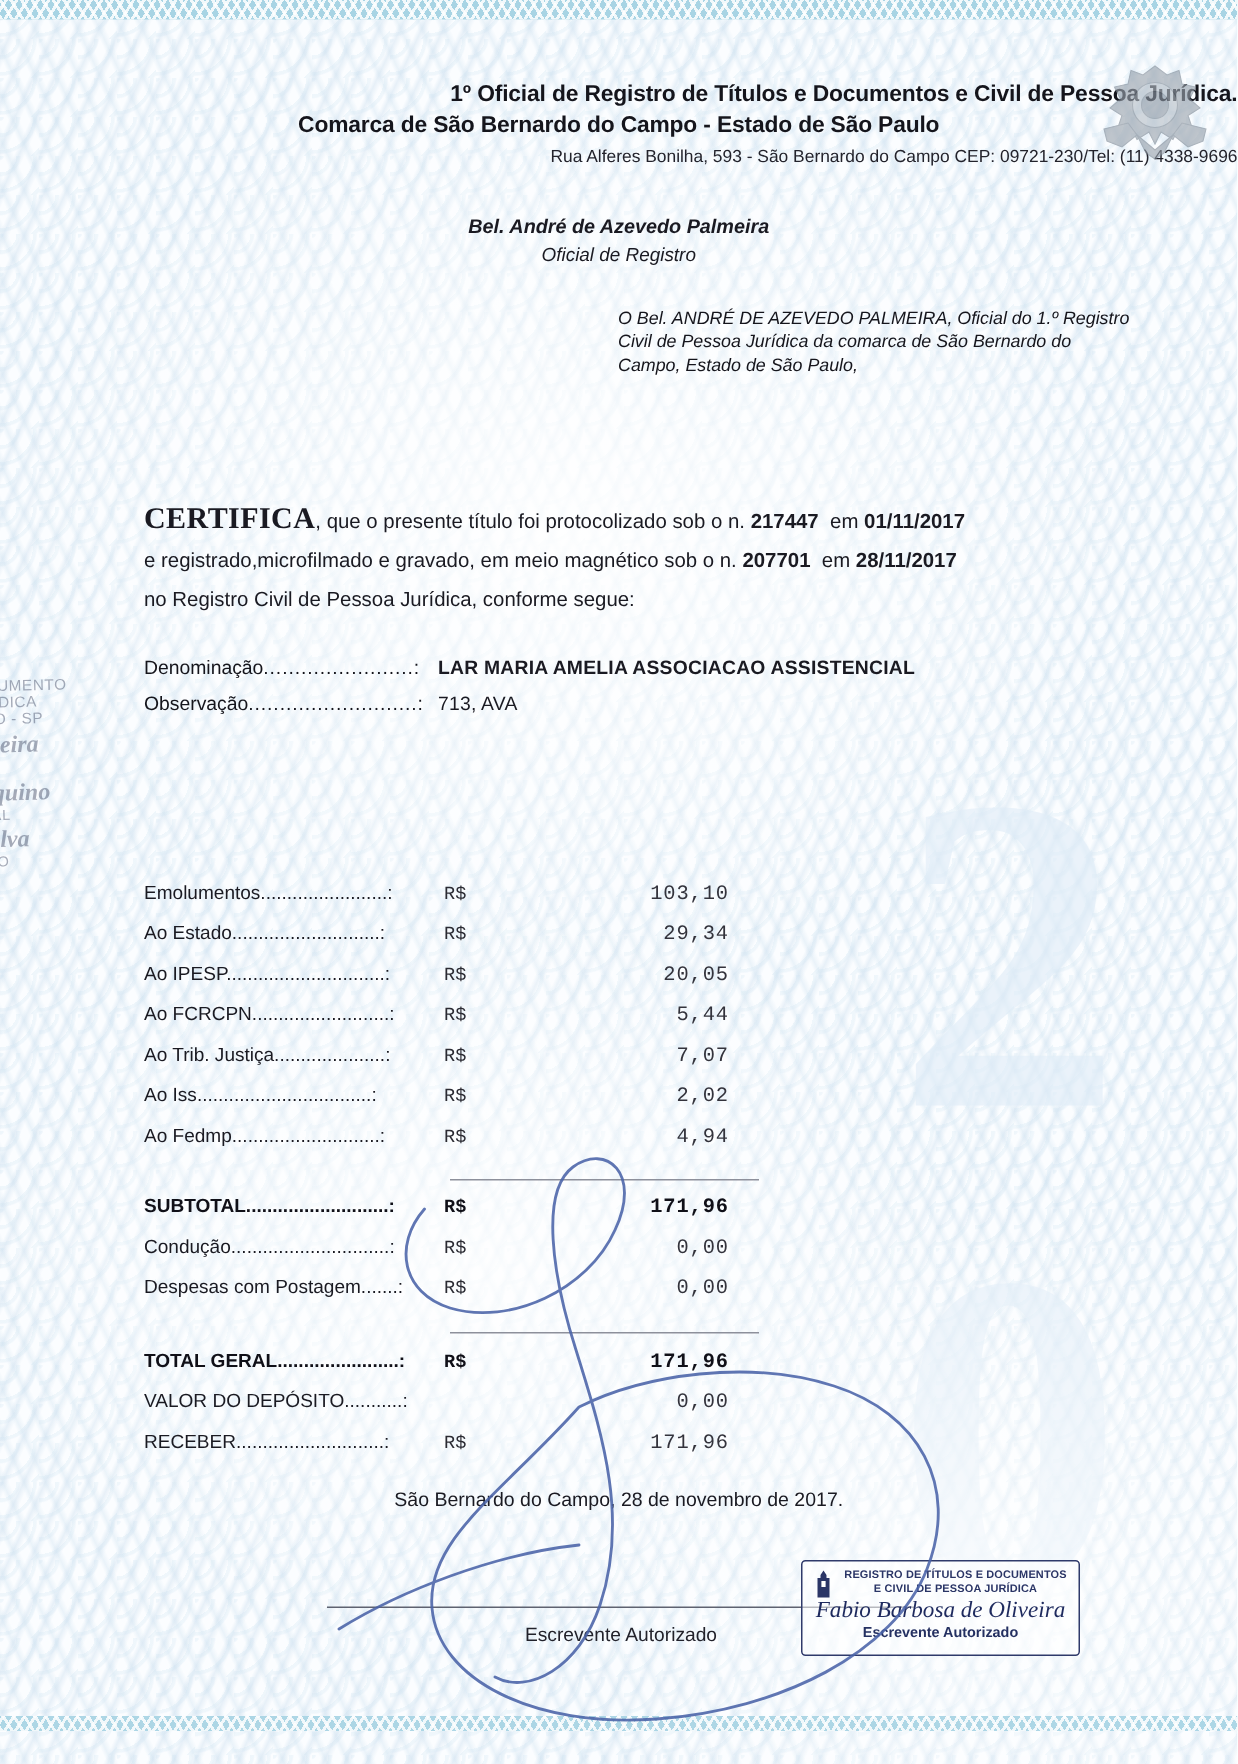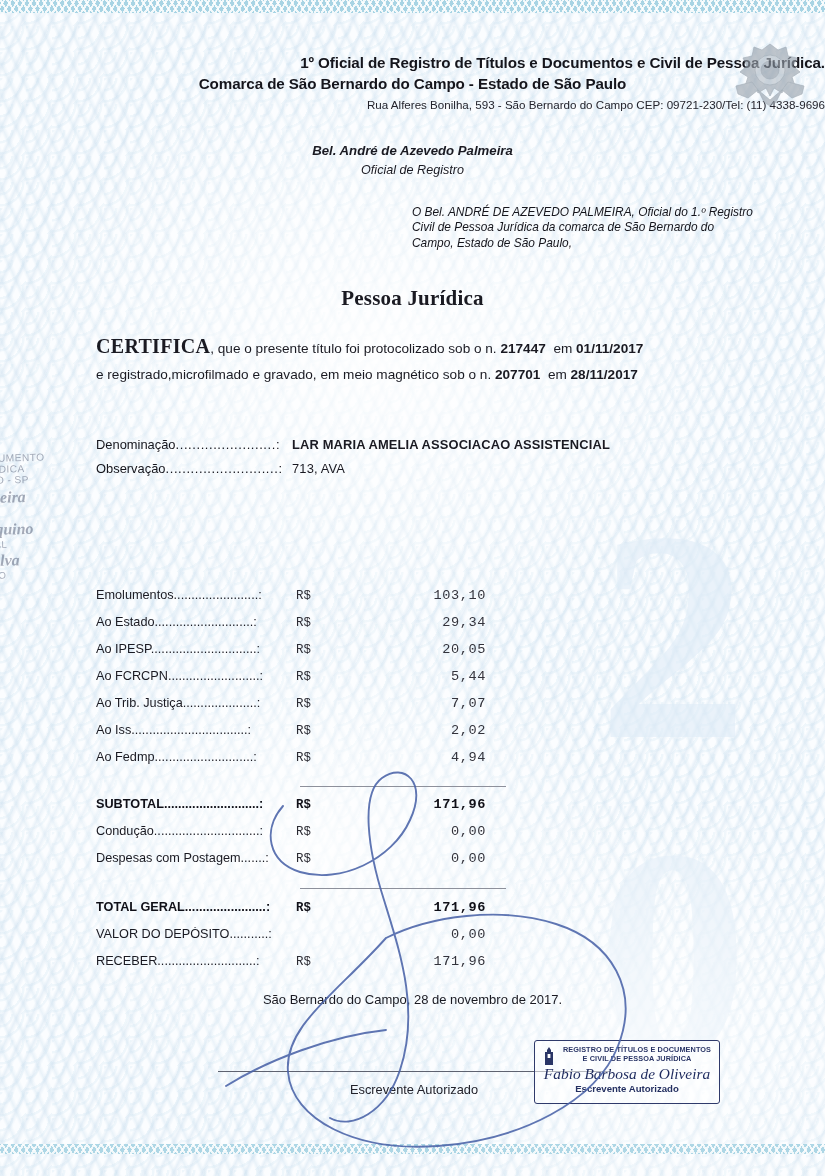--- a/index.html
+++ b/index.html
@@ -364,31 +364,31 @@
         <path d="M76 48 L60 44 L54 52 L64 60 L74 56 Z"></path>
         <path d="M30 52 L42 62 L54 52 L48 64 L42 68 L36 64 Z"></path>
       </g>
     </svg>
 
     <div class="officer-name">Bel. André de Azevedo Palmeira</div>
     <div class="officer-role">Oficial de Registro</div>
 
     <div class="preamble">O Bel. ANDRÉ DE AZEVEDO PALMEIRA, Oficial do 1.º Registro Civil de Pessoa Jurídica da comarca de São Bernardo do Campo, Estado de São Paulo,</div>
 
-    <div class="doc-title">Pessoa Jurídica</div>
 
     <div class="certifica-block">
       <span class="certifica-word">CERTIFICA</span><span>, que o presente título  foi protocolizado sob o n.</span>
       <span class="b">217447</span>
       &nbsp;<span>em</span>
       <span class="b">01/11/2017</span><br>
       <span>e registrado,microfilmado e gravado, em meio magnético sob o n.</span>
       <span class="b">207701</span>
       &nbsp;<span>em</span>
       <span class="b">28/11/2017</span><br>
+      <span>no Registro Civil de Pessoa Jurídica, conforme segue:</span>
     </div>
 
     <div class="fields">
       <div class="field-row">
         <span class="field-label"><span>Denominação</span><span class="dots">........................:</span></span>
         <span class="field-value">LAR MARIA AMELIA ASSOCIACAO ASSISTENCIAL</span>
       </div>
       <div class="field-row tight">
         <span class="field-label"><span>Observação</span><span class="dots">...........................:</span></span>
         <span class="field-value plain">713, AVA</span>

